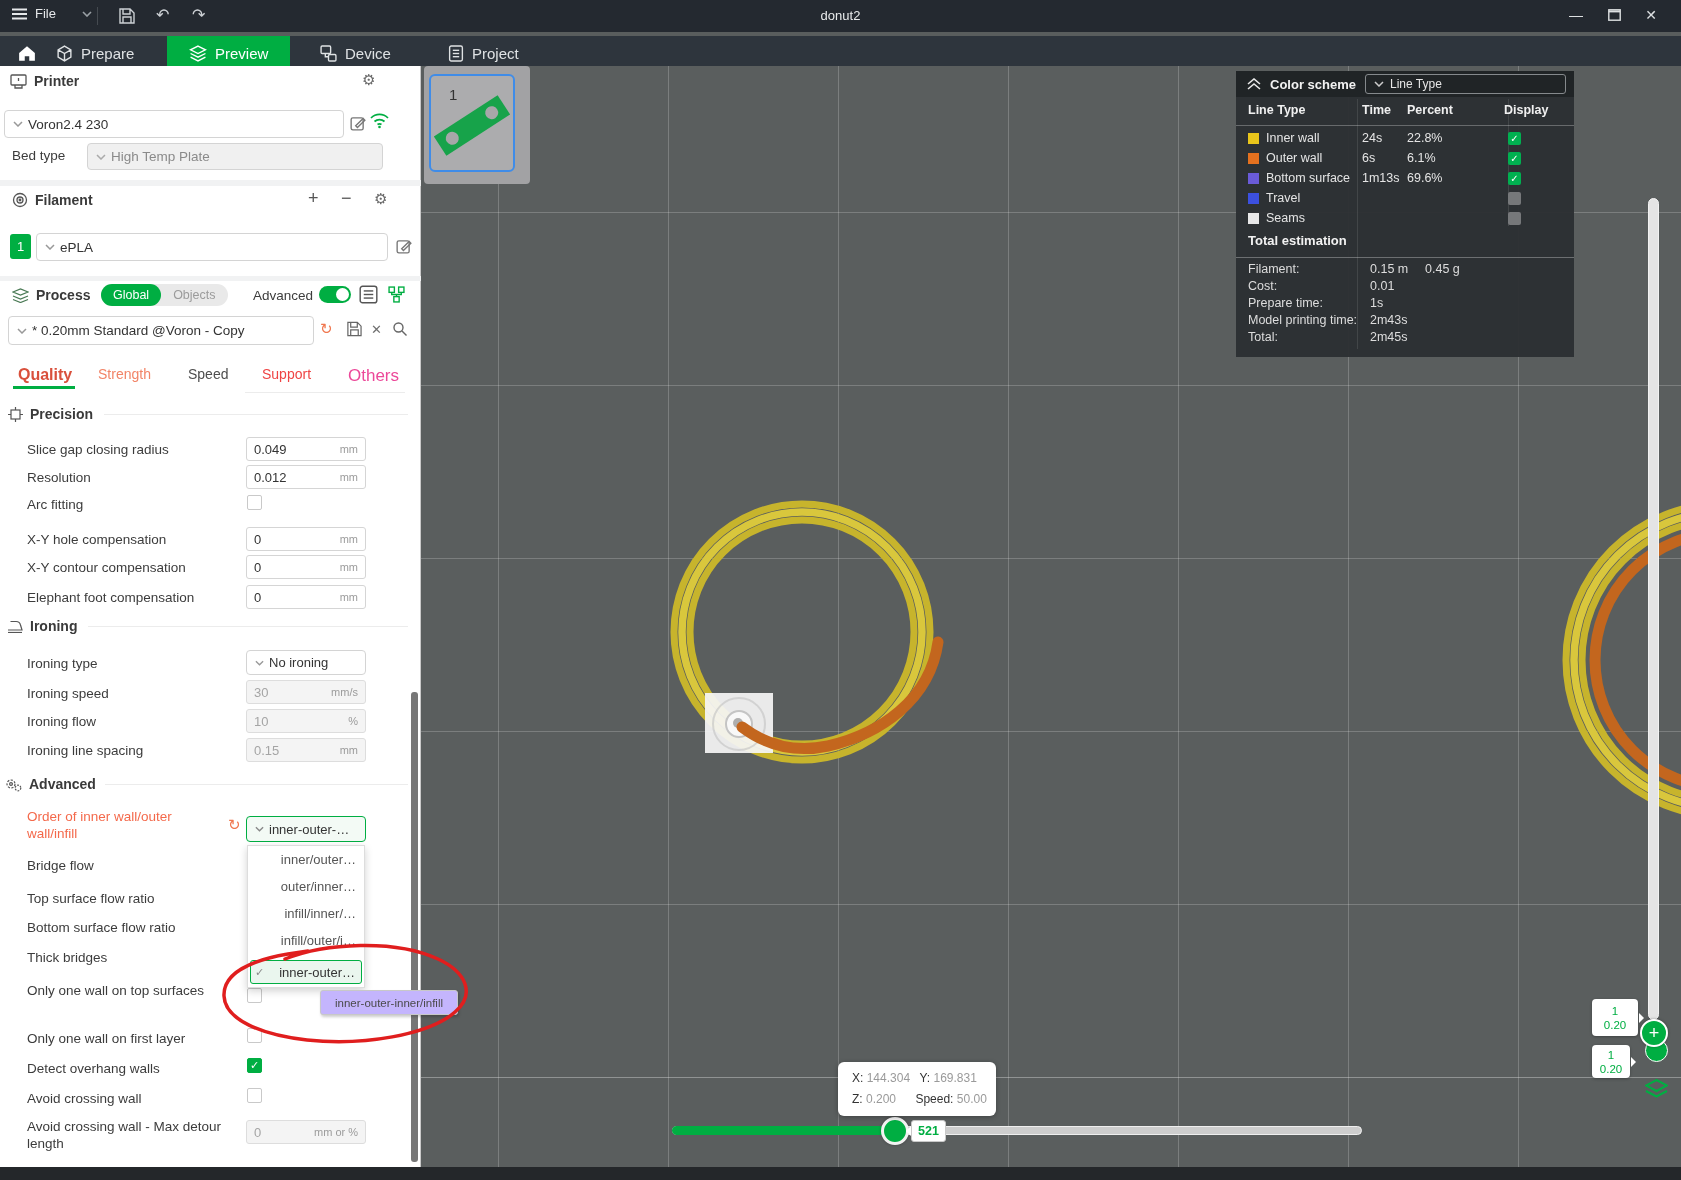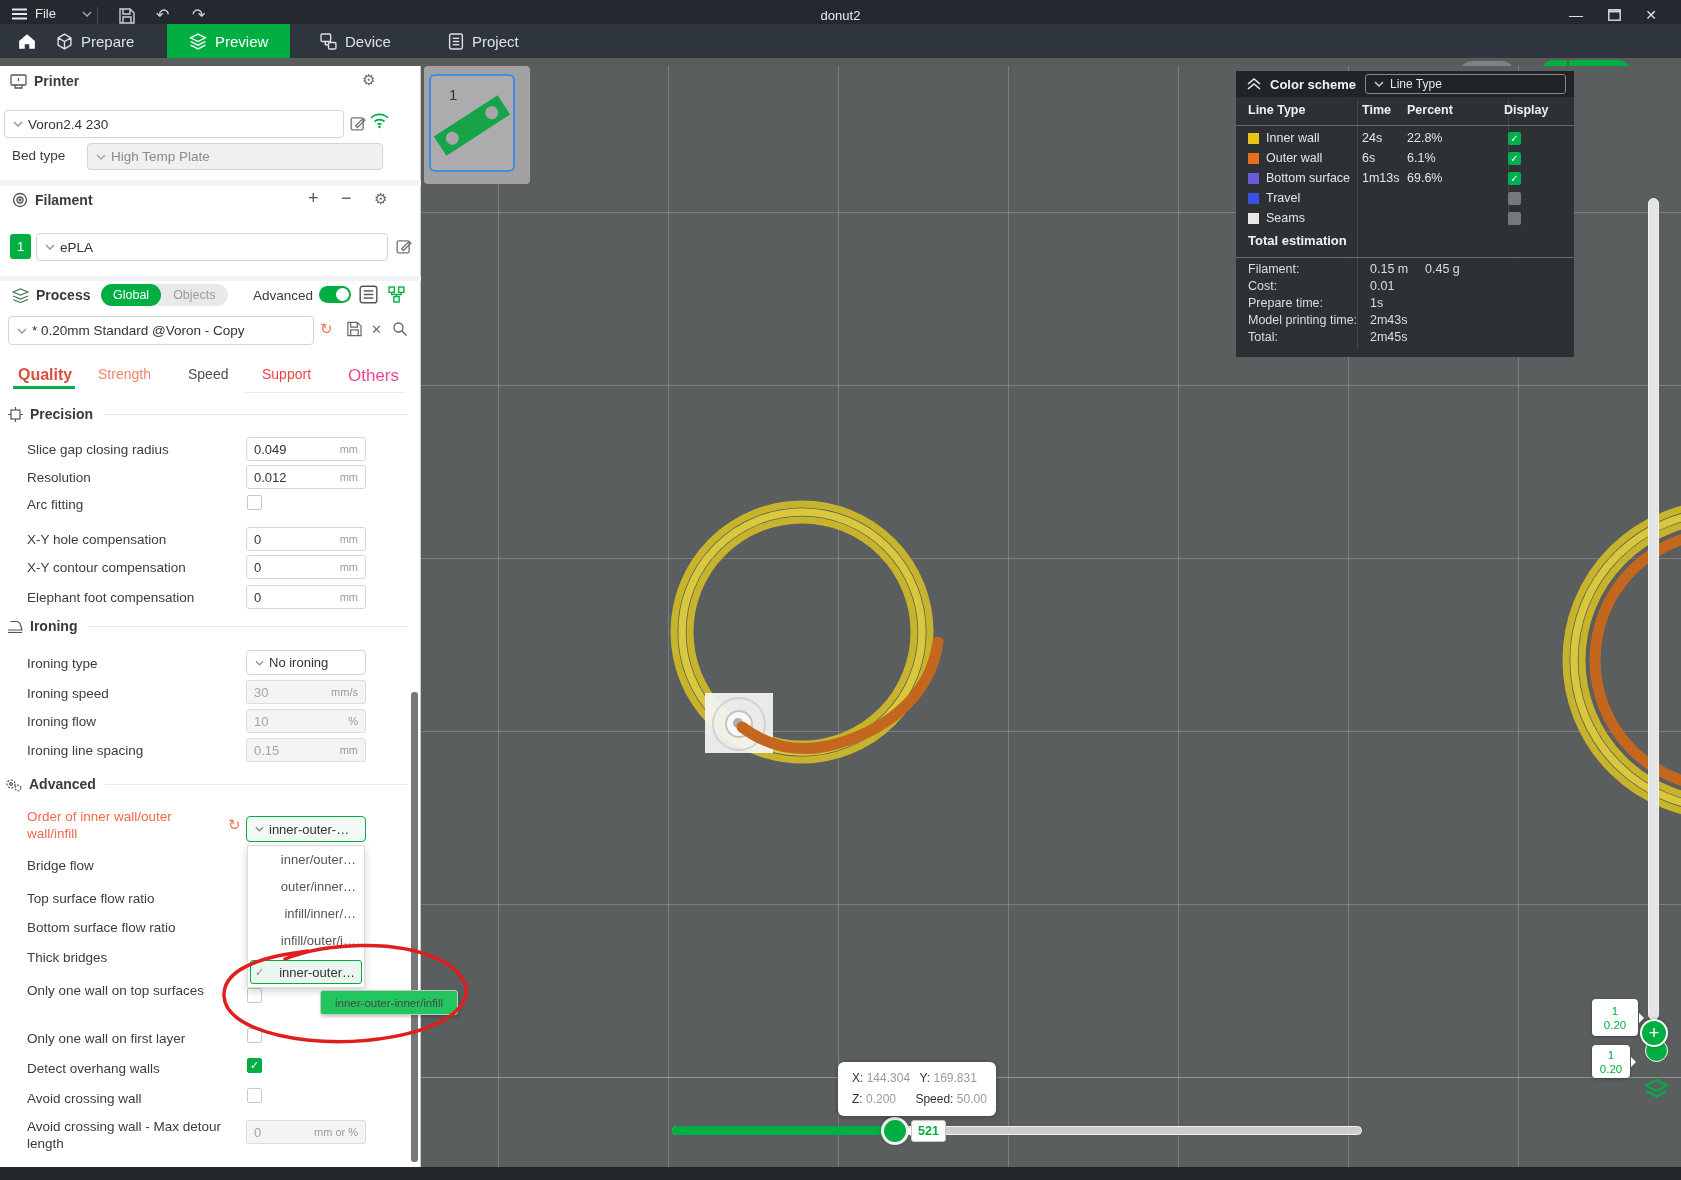--- a/index.html
+++ b/index.html
@@ -11,21 +11,21 @@
 
   
   #titlebar{position:absolute;left:0;top:0;width:1681px;height:32px;background:#242930;}
   #titlebar .ttxt{position:absolute;left:0;right:0;top:8px;text-align:center;font-size:13px;color:#e9ebec;}
   #file-menu{position:absolute;left:12px;top:6px;display:flex;align-items:center;gap:8px;color:#e6e8ea;font-size:13px;}
   .tb-ic{color:#ccd0d4;font-size:16px;line-height:16px;}
   #tb-divider{position:absolute;left:97px;top:7px;width:1px;height:18px;background:#454a50;}
   .winbtn{position:absolute;top:0;width:34px;height:30px;display:flex;align-items:center;justify-content:center;color:#dde0e2;font-size:14px;}
 
   
-  #navbar{position:absolute;left:0;top:24px;width:1681px;height:34px;background:#2e353d;}
+  #navbar{position:absolute;left:0;top:36px;width:1681px;height:34px;background:#2e353d;}
   .navtab{position:absolute;top:0;height:34px;display:flex;align-items:center;gap:8px;color:#dfe2e4;font-size:15px;}
   .navtab.active{background:#00AE42;color:#fff;padding:0 22px;}
   #slice-btn{position:absolute;left:1460px;top:37px;width:54px;height:24px;border-radius:13px;background:#7e8287;
              color:#b3b8bc;font-size:13.5px;display:flex;align-items:center;justify-content:center;}
   #print-chevron{position:absolute;left:1541px;top:36px;width:26px;height:26px;background:#00AE42;border-radius:13px 0 0 13px;
              display:flex;align-items:center;justify-content:center;}
   #print-btn{position:absolute;left:1569px;top:36px;width:62px;height:26px;background:#00AE42;border-radius:0 13px 13px 0;
              color:#fff;font-size:14px;font-weight:bold;display:flex;align-items:center;justify-content:center;}
 
   
@@ -50,21 +50,21 @@
   .icbtn{position:absolute;color:#6f6f6f;}
 
   
   #order-dd{position:absolute;left:247px;top:779px;width:118px;height:143px;background:#fff;border:1px solid #ddd;
             box-shadow:0 3px 8px rgba(0,0,0,.18);z-index:20;box-sizing:border-box;}
   .ddi{height:27px;line-height:27px;font-size:13px;color:#555;text-align:right;padding-right:8px;white-space:nowrap;overflow:hidden;}
   #dd-selected{position:absolute;left:2px;top:114px;width:112px;height:24px;border:1.5px solid #00AE42;background:#eaf6ee;border-radius:3px;
             box-sizing:border-box;display:flex;align-items:center;justify-content:space-between;padding:0 6px 0 4px;}
   #dd-selected .chk{color:#8a8a8a;font-size:11px;}
   #dd-selected .txt{font-size:13px;color:#333;white-space:nowrap;overflow:hidden;}
-  #order-tip{position:absolute;left:320px;top:924px;width:136px;height:23px;background:#22c55e;border:1px solid #c8c8c8;border-radius:3px;
+  #order-tip{position:absolute;left:320px;top:924px;width:136px;height:23px;background:#c4b5fd;border:1px solid #c8c8c8;border-radius:3px;
             box-shadow:1px 2px 3px rgba(0,0,0,.2);font-size:11.5px;color:#4a4a4a;display:flex;align-items:center;justify-content:center;z-index:30;}
   #panel-scrollbar{position:absolute;left:411px;top:626px;width:7px;height:470px;background:#5f5f5f;border-radius:3px;opacity:.85;z-index:25;}
 
   
   #viewport{position:absolute;left:421px;top:66px;width:1260px;height:1101px;background:#5a5e5e;overflow:hidden;}
   .gridline{position:absolute;background:rgba(255,255,255,0.20);}
   #print-head-sq{position:absolute;left:284px;top:627px;width:68px;height:60px;background:rgba(245,245,245,.93);}
   .noz{position:absolute;border-radius:50%;}
 
   

